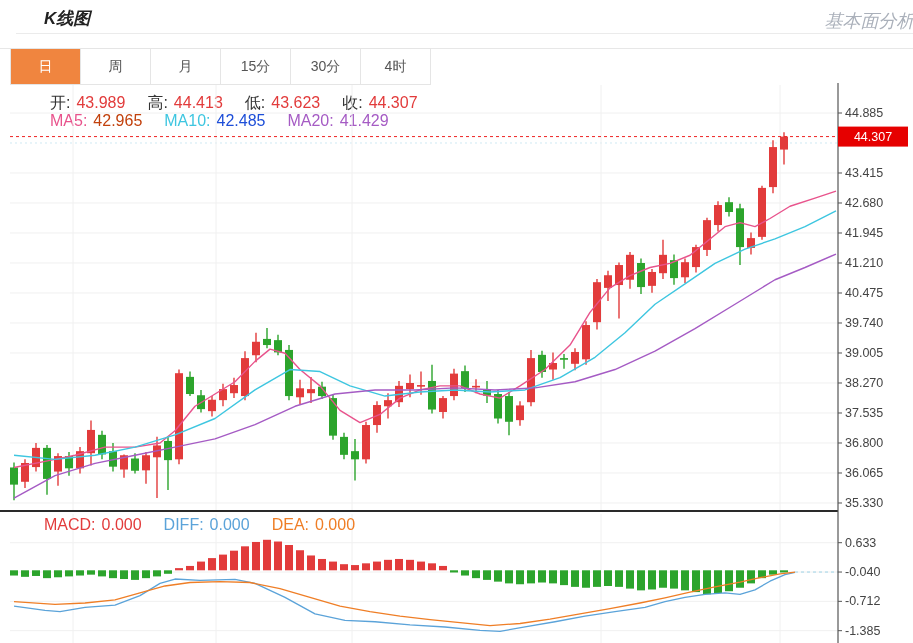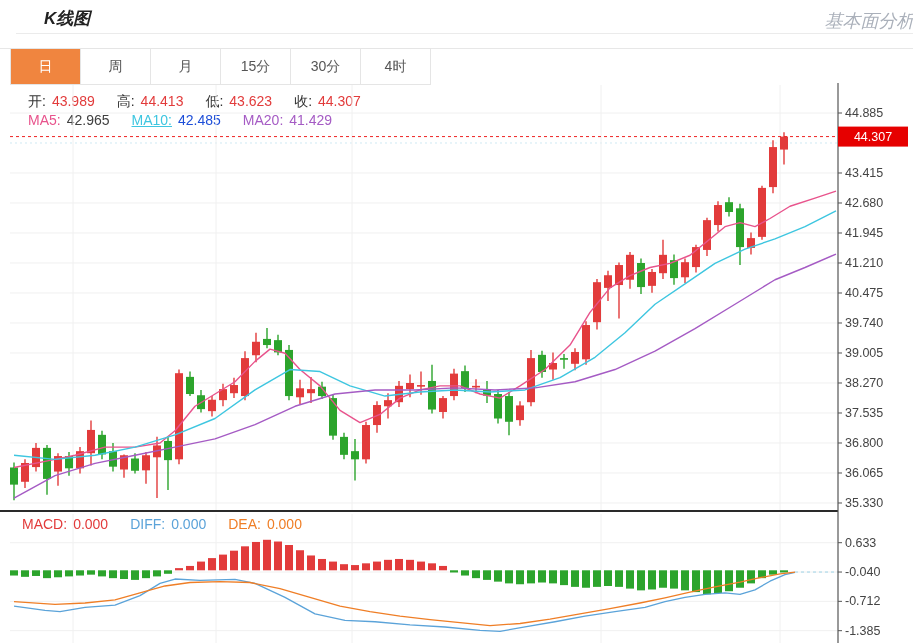--- a/index.html
+++ b/index.html
@@ -7,21 +7,21 @@
        font-family:"Liberation Sans",sans-serif;}
   .header{position:absolute;left:16px;top:0;width:913px;height:33px;border-bottom:1px solid #ebebeb;font-style:italic;}
   .title{position:absolute;left:28px;top:7px;font-size:17px;font-weight:bold;color:#222;}
   .analysis-link{position:absolute;right:4px;top:9px;font-size:18px;color:#aab0ba;text-decoration:none;cursor:pointer;}
   .card-top{position:absolute;left:0;top:48px;width:913px;height:0;border-top:1px solid #e7e7e7;}
   .tabs{position:absolute;left:10px;top:48px;display:flex;border:1px solid #e5e5e5;background:#fff;}
   .tab{width:69px;height:35px;line-height:35px;text-align:center;font-size:14px;color:#555;
        border-right:1px solid #e5e5e5;background:#fff;cursor:pointer;user-select:none;}
   .tab:last-child{border-right:none;}
   .tab.sel{background:#f0853f;color:#fff;}
-  .inforow{position:absolute;font-size:14px;white-space:nowrap;}
+  .inforow{position:absolute;font-size:16px;white-space:nowrap;margin-left:22px;}
   .ohlc{left:28px;top:93px;}
   .ma{left:28px;top:112px;}
   .macd-info{left:22px;top:516px;z-index:5;pointer-events:none;}
   .inforow span{margin-right:6px;}
   .inforow .gap{margin-right:22px;}
   #chart{position:absolute;left:0;top:83px;}
 </style>
 </head>
 <body>
 
@@ -35,21 +35,21 @@
 <div class="tabs" id="tabs">
     <div class="tab sel">日</div>
     <div class="tab">周</div>
     <div class="tab">月</div>
     <div class="tab">15分</div>
     <div class="tab">30分</div>
     <div class="tab">4时</div>
   </div>
 
 <div class="inforow ohlc" id="ohlc-row"><span style="color: rgb(51, 51, 51);">开:</span><span class="gap" style="color: rgb(226, 59, 59);">43.989</span><span style="color: rgb(51, 51, 51);">高:</span><span class="gap" style="color: rgb(226, 59, 59);">44.413</span><span style="color: rgb(51, 51, 51);">低:</span><span class="gap" style="color: rgb(226, 59, 59);">43.623</span><span style="color: rgb(51, 51, 51);">收:</span><span class="gap" style="color: rgb(226, 59, 59);">44.307</span></div>
-<div class="inforow ma" id="ma-row"><span style="color: rgb(232, 83, 140);">MA5:</span><span class="gap" style="color: #404040;">42.965</span><span style="color: rgb(62, 198, 224); text-decoration: underline;">MA10:</span><span class="gap" style="color: #1d4ed8;">42.485</span><span style="color: rgb(165, 91, 196);">MA20:</span><span class="gap" style="color: rgb(165, 91, 196);">41.429</span></div>
+<div class="inforow ma" id="ma-row"><span style="color: rgb(232, 83, 140);">MA5:</span><span class="gap" style="color: #c2410c;">42.965</span><span style="color: rgb(62, 198, 224);">MA10:</span><span class="gap" style="color: #1d4ed8;">42.485</span><span style="color: rgb(165, 91, 196);">MA20:</span><span class="gap" style="color: rgb(165, 91, 196);">41.429</span></div>
 <div class="inforow macd-info" id="macd-row"><span style="color: rgb(226, 59, 59); text-align: center;">MACD:</span><span class="gap" style="color: rgb(226, 59, 59);">0.000</span><span style="color: rgb(91, 163, 217);">DIFF:</span><span class="gap" style="color: rgb(91, 163, 217);">0.000</span><span style="color: rgb(239, 126, 38);">DEA:</span><span class="gap" style="color: rgb(239, 126, 38);">0.000</span></div>
 
 <svg id="chart" width="913" height="560">
     <line x1="10" x2="838" y1="30" y2="30" stroke="#f0f0f0"></line>
     <line x1="10" x2="838" y1="59.99975999999998" y2="59.99975999999998" stroke="#cfe9f3" stroke-dasharray="2 3"></line>
     <line x1="10" x2="838" y1="89.99951999999996" y2="89.99951999999996" stroke="#f0f0f0"></line>
     <line x1="10" x2="838" y1="119.99927999999994" y2="119.99927999999994" stroke="#f0f0f0"></line>
     <line x1="10" x2="838" y1="149.99903999999992" y2="149.99903999999992" stroke="#f0f0f0"></line>
     <line x1="10" x2="838" y1="179.9987999999999" y2="179.9987999999999" stroke="#f0f0f0"></line>
     <line x1="10" x2="838" y1="209.99855999999988" y2="209.99855999999988" stroke="#f0f0f0"></line>

